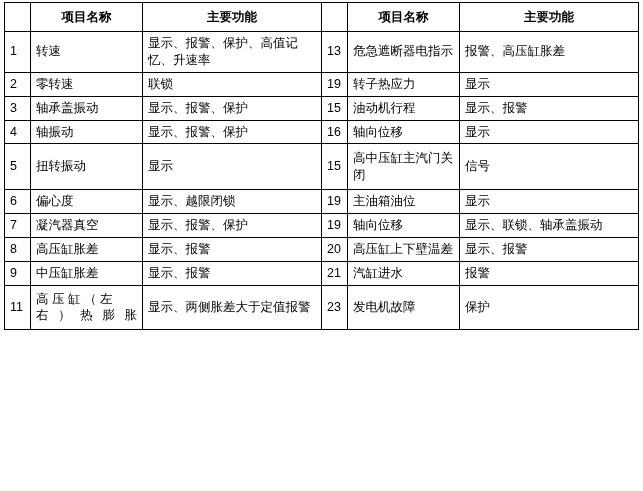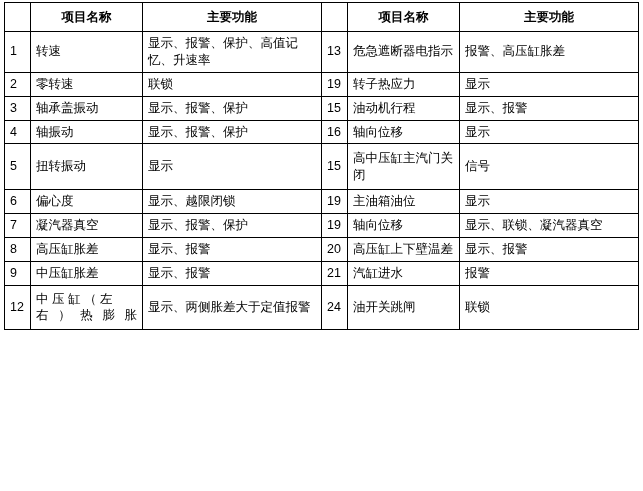--- a/index.html
+++ b/index.html
@@ -133,41 +133,41 @@
         <td class="num">19</td>
         <td class="name">主油箱油位</td>
         <td>显示</td>
       </tr>
       <tr>
         <td class="num">7</td>
         <td class="name">凝汽器真空</td>
         <td>显示、报警、保护</td>
         <td class="num">19</td>
         <td class="name">轴向位移</td>
-        <td>显示、联锁、凝汽器真空</td>
+        <td>显示、联锁、轴承盖振动</td>
       </tr>
       <tr>
         <td class="num">8</td>
         <td class="name">高压缸胀差</td>
         <td>显示、报警</td>
         <td class="num">20</td>
         <td class="name">高压缸上下壁温差</td>
         <td>显示、报警</td>
       </tr>
       <tr>
         <td class="num">9</td>
         <td class="name">中压缸胀差</td>
         <td>显示、报警</td>
         <td class="num">21</td>
         <td class="name">汽缸进水</td>
         <td>报警</td>
       </tr>
       <tr style="height:44px">
-        <td class="num">12</td>
-        <td class="name justify">中 压 缸 （ 左 右）热膨胀</td>
+        <td class="num">11</td>
+        <td class="name justify">高 压 缸 （ 左 右）热膨胀</td>
         <td>显示、两侧胀差大于定值报警</td>
-        <td class="num">24</td>
-        <td class="name">油开关跳闸</td>
-        <td>联锁</td>
+        <td class="num">23</td>
+        <td class="name">发电机故障</td>
+        <td>保护</td>
       </tr>
     </tbody>
   </table>
 </div>
 
 </body></html>

